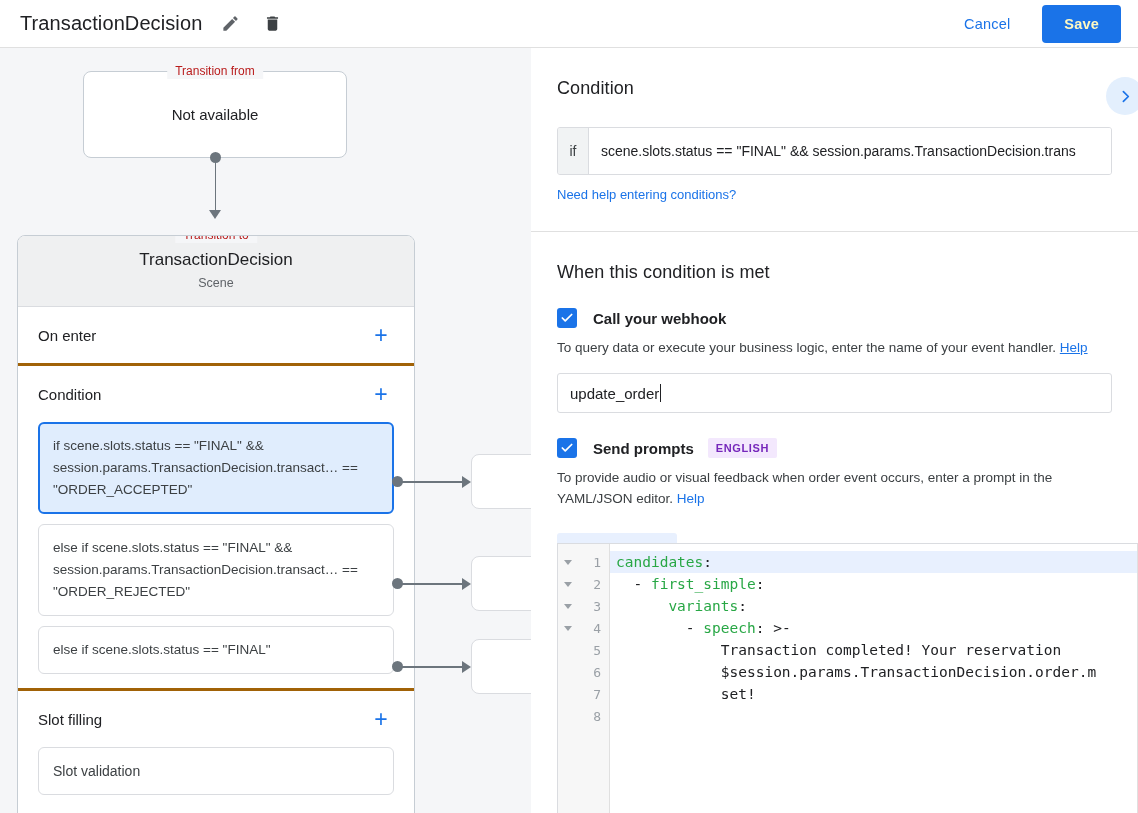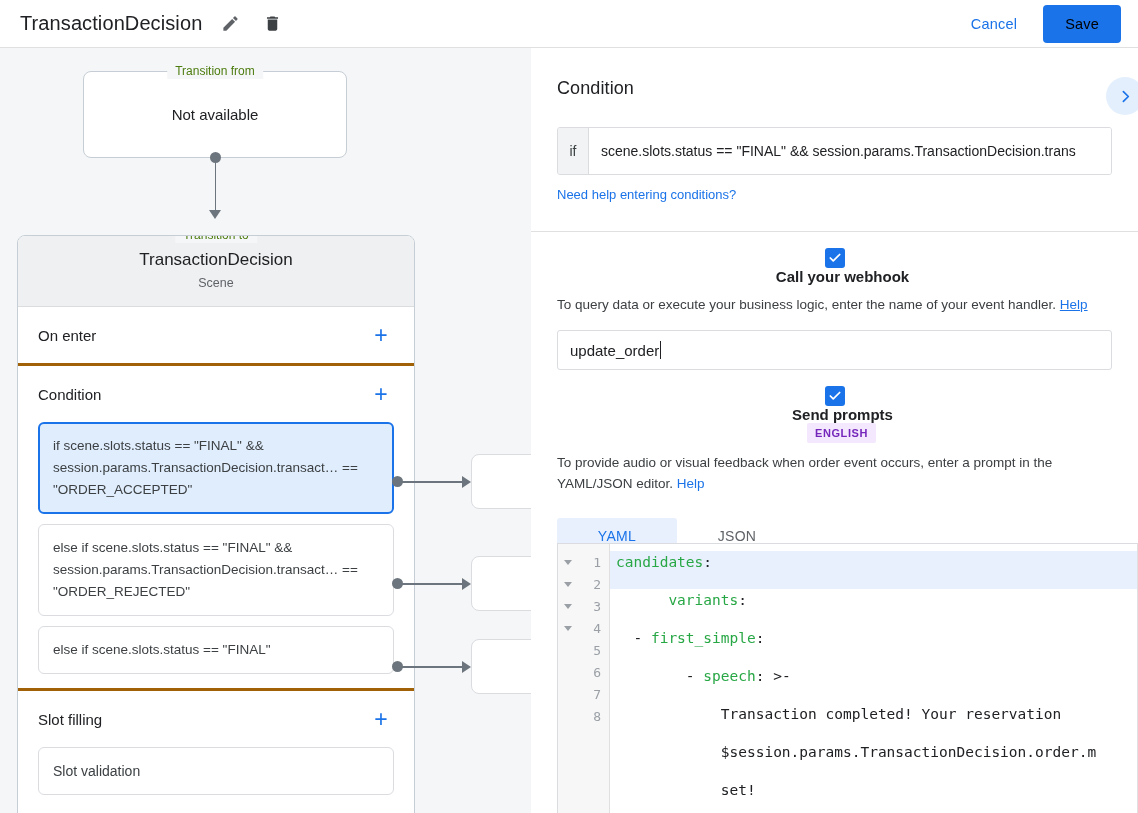--- a/index.html
+++ b/index.html
@@ -28,41 +28,41 @@
   }
   .icon-btn svg { display: block; }
   .topbar-spacer { flex: 1; }
   .cancel-btn {
     color: #1a73e8; font-size: 14.5px; font-weight: 500;
     background: none; border: none; cursor: pointer;
     padding: 8px 12px; letter-spacing: .2px;
     font-family: Liberation Sans, sans-serif;
   }
   .save-btn {
-    background: #1a73e8; color: #000000; border: none; border-radius: 4px;
-    font-size: 14.5px; font-weight: 400; letter-spacing: .2px;
-    padding: 0 22px; height: 38px; margin-left: 14px; margin-right: 17px;
+    background: #1a73e8; color: #fef9c3; border: none; border-radius: 4px;
+    font-size: 14.5px; font-weight: 700; letter-spacing: .2px;
+    padding: 0 22px; height: 38px; margin-left: 20px; margin-right: 17px;
     cursor: pointer; font-family: "Liberation Sans", sans-serif;
   }
 
   
   .canvas {
     position: absolute; left: 0; top: 48px; width: 531px; height: 765px;
     background: #f5f6f8; overflow: hidden;
   }
 
   
   .fset { position: absolute; }
   .fset-box {
     border: 1px solid #c6cdd4; border-radius: 8px; background: #fff;
     position: relative;
   }
   .fset-legend {
     position: absolute; top: -8px; left: 50%; transform: translateX(-50%);
-    background: #f5f6f8; padding: 0 8px; font-size: 12px; color: #4d7c0f;
+    background: #f5f6f8; padding: 0 8px; font-size: 12px; color: #b91c1c;
     white-space: nowrap; line-height: 15px;
   }
 
   #transition-from {
     left: 83px; top: 23px; width: 264px; height: 87px;
   }
   #transition-from .inner {
     height: 100%; display: flex; align-items: center; justify-content: center;
     font-size: 15px; color: #202124;
   }
@@ -171,21 +171,21 @@
     height: 1px; background: #e0e0e0; margin-top: 28px;
   }
 
   .chev-btn {
     position: absolute; right: -6px; top: 29px;
     width: 38px; height: 38px; border-radius: 19px;
     background: #e3effd; display: flex; align-items: center;
     justify-content: center; cursor: pointer;
   }
 
-  .cbrow { display: flex; align-items: center; margin-top: 16px; flex-direction: column; }
+  .cbrow { display: flex; align-items: center; margin-top: 25px; }
   .checkbox {
     width: 20px; height: 20px; border-radius: 3px; background: #1a73e8;
     display: flex; align-items: center; justify-content: center;
     cursor: pointer; flex: 0 0 auto;
   }
   .cb-label {
     margin-left: 16px; font-size: 15px; font-weight: bold; color: #202124;
   }
   .badge {
     margin-left: 14px; background: #f3e8fd; color: #7627bb;
@@ -236,21 +236,21 @@
   .fold {
     position: absolute; left: 6px; width: 0; height: 0;
     border-left: 4.5px solid transparent; border-right: 4.5px solid transparent;
     border-top: 5.5px solid #9aa0a6;
   }
   .code {
     flex: 1; padding-top: 7px; overflow: hidden; position: relative;
     border-right: 1px solid #e0e0e0;
   }
   .cline {
-    height: 38px; line-height: 22px; white-space: pre;
+    height: 22px; line-height: 22px; white-space: pre;
     font-family: "DejaVu Sans Mono", monospace; font-size: 14.5px;
     color: #202124; padding-left: 6px;
   }
   .cline.hl { background: #e8f0fe; }
   .k { color: #28a745; }
   .p { color: #202124; }
 </style>
 </head>
 <body>
 
@@ -361,20 +361,21 @@
         <div class="cond-if">if</div>
         <div class="cond-input">scene.slots.status == "FINAL" &amp;&amp; session.params.TransactionDecision.trans</div>
       </div>
 
       <a class="help-link">Need help entering conditions?</a>
     </div>
 
     <div class="panel-divider"></div>
 
     <div class="panel-section">
+      <div class="panel-h">When this condition is met</div>
 
       <div class="cbrow">
         <div class="checkbox">
           <svg width="14" height="14" viewBox="0 0 24 24" fill="none" stroke="#fff" stroke-width="3" stroke-linecap="round" stroke-linejoin="round">
             <polyline points="20 6 9 17 4 12"></polyline>
           </svg>
         </div>
         <span class="cb-label">Call your webhook</span>
       </div>
       <div class="desc">
@@ -433,22 +434,22 @@
         </div>
         <div class="gline">
           <span>7</span>
         </div>
         <div class="gline">
           <span>8</span>
         </div>
       </div>
     <div class="code" id="code">
         <div class="cline hl"><span class="k">candidates</span><span class="p">:</span></div>
+        <div class="cline"><span class="p">  - </span><span class="k">first_simple</span><span class="p">:</span></div>
         <div class="cline"><span class="p">      </span><span class="k">variants</span><span class="p">:</span></div>
-        <div class="cline"><span class="p">  - </span><span class="k">first_simple</span><span class="p">:</span></div>
         <div class="cline"><span class="p">        - </span><span class="k">speech</span><span class="p">: &gt;-</span></div>
         <div class="cline"><span class="p">            Transaction completed! Your reservation</span></div>
         <div class="cline"><span class="p">            $session.params.TransactionDecision.order.m</span></div>
         <div class="cline"><span class="p">            set!</span></div>
         <div class="cline"><span class="p"></span></div>
       </div>
   </div>
 
 </div>
 

